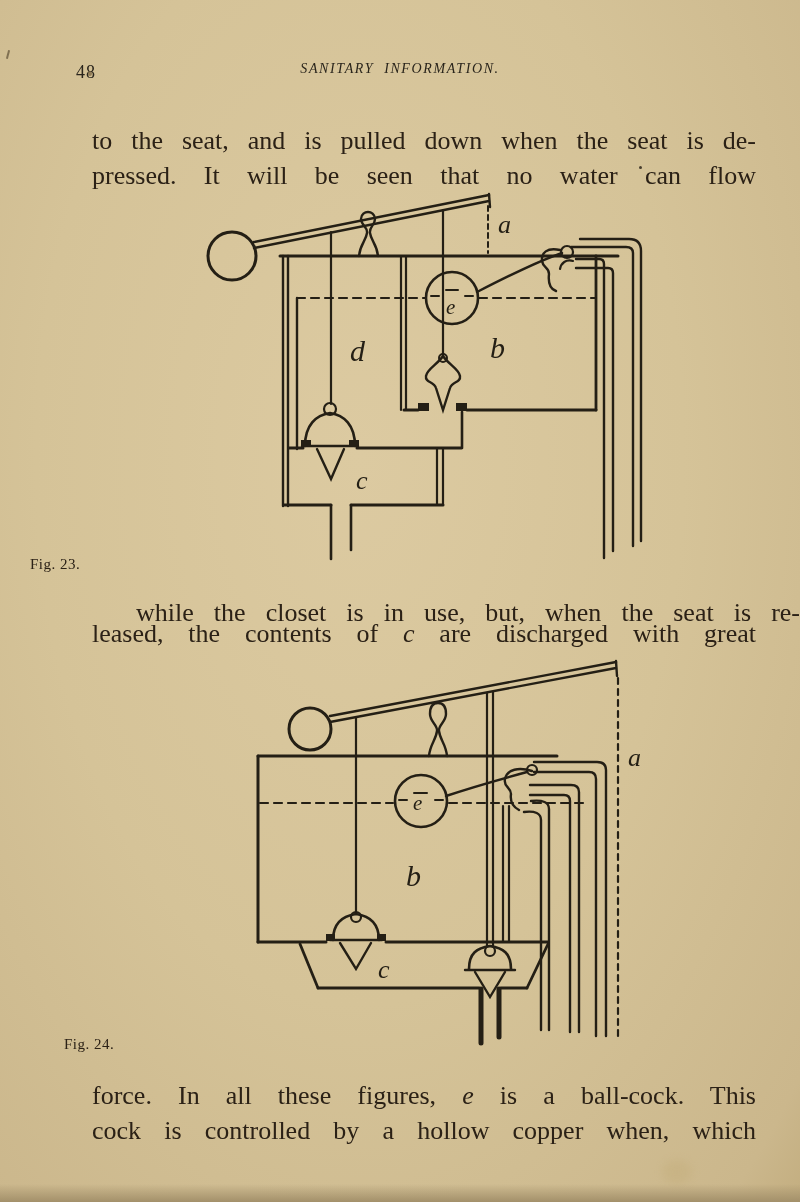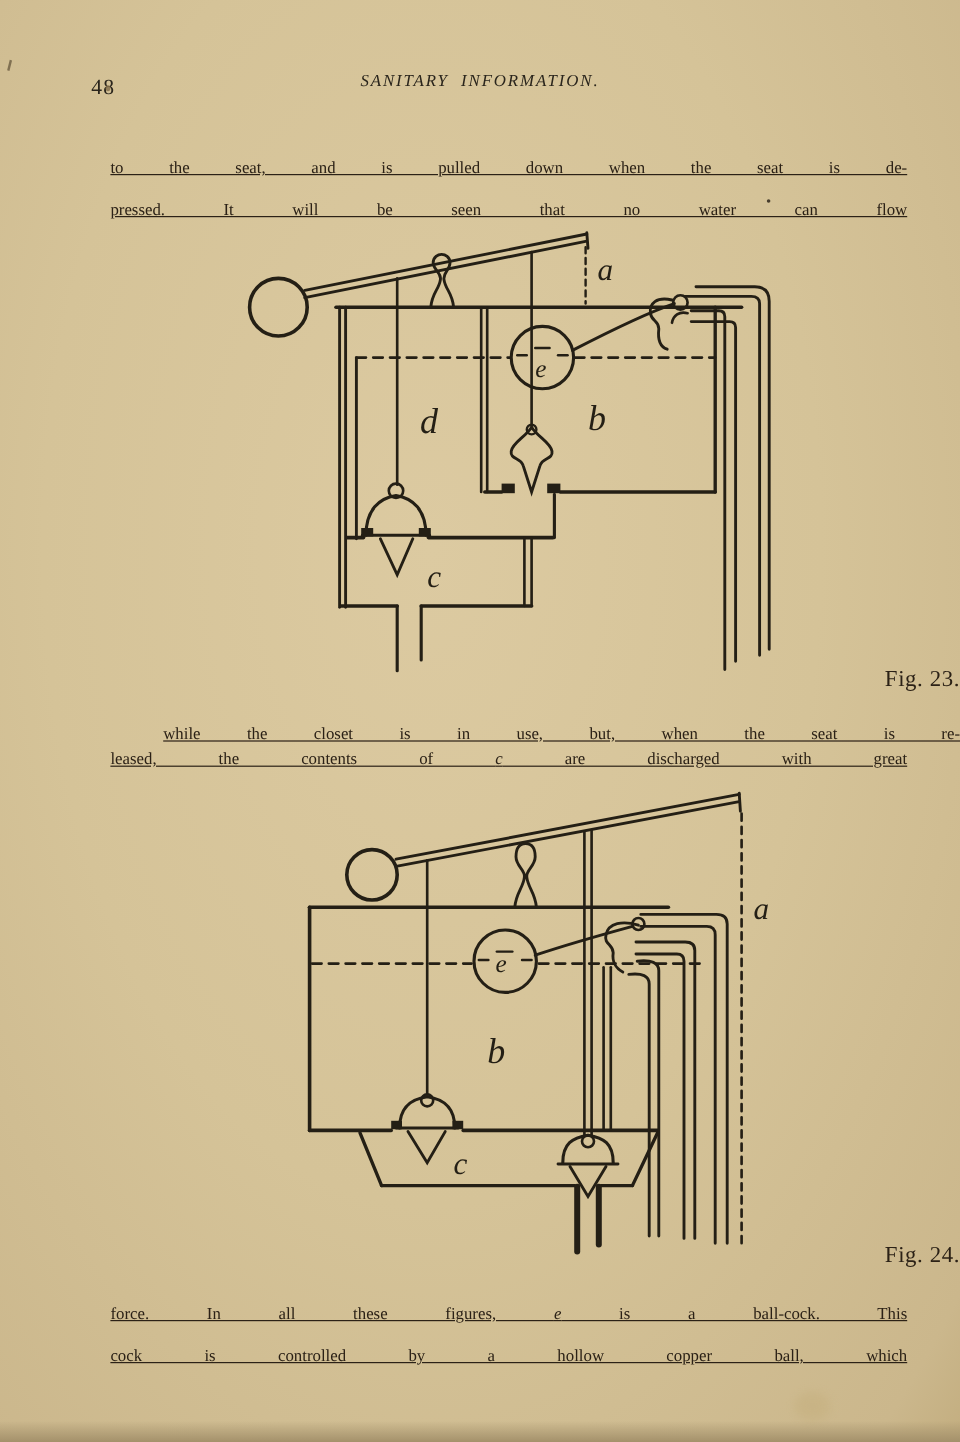--- a/index.html
+++ b/index.html
@@ -5,24 +5,24 @@
   html,body{margin:0;padding:0;}
   #page{
     position:relative;width:800px;height:1202px;overflow:hidden;
     background:radial-gradient(ellipse at 45% 38%, #dccaa1 0%, #d5c398 52%, #cbb78c 92%, #c3ae80 100%);
     font-family:"Liberation Serif", serif;color:#2a251c;
   }
   .abs{position:absolute;}
   .pgnum{left:76px;top:62px;font-size:18px;letter-spacing:1px;}
   .running-title{left:0;top:61px;width:800px;text-align:center;font-style:italic;
     font-size:14px;letter-spacing:1.6px;word-spacing:5px;}
-  .bodyline{left:92px;width:664px;height:35px;font-size:14px;line-height:35px;
-    text-align:justify;text-align-last:justify;white-space:normal;color:#2b2116;text-decoration:underline;}
+  .bodyline{left:92px;width:664px;height:35px;font-size:26px;line-height:35px;
+    text-align:justify;text-align-last:justify;white-space:normal;color:#2b2116;}
   .ital{font-style:italic;}
-  .caption{font-size:19px;letter-spacing:.5px;color:#2b2116;text-align:right;}
+  .caption{font-size:15px;letter-spacing:.5px;color:#2b2116;text-align:left;}
   svg text{font-family:"Liberation Serif", serif;font-style:italic;fill:#241f15;}
   .lblL{font-size:30px;} .lblM{font-size:26px;} .lblS{font-size:21px;}
   .speck{border-radius:50%;}
   #bottom-edge{left:0;top:1184px;width:800px;height:18px;
     background:linear-gradient(#cbb78c00, #a3906a);}
   #stain{left:662px;top:1160px;width:30px;height:24px;border-radius:50%;
     background:#c8b384;filter:blur(4px);opacity:.85;}
 </style>
 </head>
 <body>
@@ -32,21 +32,21 @@
   <div class="abs pgnum">48</div>
   <div class="abs running-title">SANITARY INFORMATION.</div>
 
   <div class="abs bodyline" style="top:123px;">to the seat, and is pulled down when the seat is de-</div>
   <div class="abs bodyline" style="top:158px;">pressed.  It will be seen that no water can flow</div>
 
   <div class="abs bodyline" style="top:595px;margin-left:44px;">while the closet is in use, but, when the seat is re-</div>
   <div class="abs bodyline" style="top:616px;"><span>leased, the contents of </span><span class="ital">c</span><span> are discharged with great</span></div>
 
   <div class="abs bodyline" style="top:1078px;"><span>force.  In all these figures, </span><span class="ital">e</span><span> is a ball-cock.  This</span></div>
-  <div class="abs bodyline" style="top:1113px;">cock is controlled by a hollow copper ball, which</div>
+  <div class="abs bodyline" style="top:1113px;">cock is controlled by a hollow copper when, which</div>
 
   <div class="abs caption" style="left:30px;top:556px;width:770px;">Fig. 23.</div>
   <div class="abs caption" style="left:64px;top:1036px;width:736px;">Fig. 24.</div>
 
   <svg class="abs" style="left:0;top:0;" width="800" height="1202" viewBox="0 0 800 1202">
     <g stroke="#241f15" stroke-width="2.4" fill="none" stroke-linecap="round">
 
       <g>
 
         <circle cx="232" cy="256" r="24" stroke-width="3"></circle>

